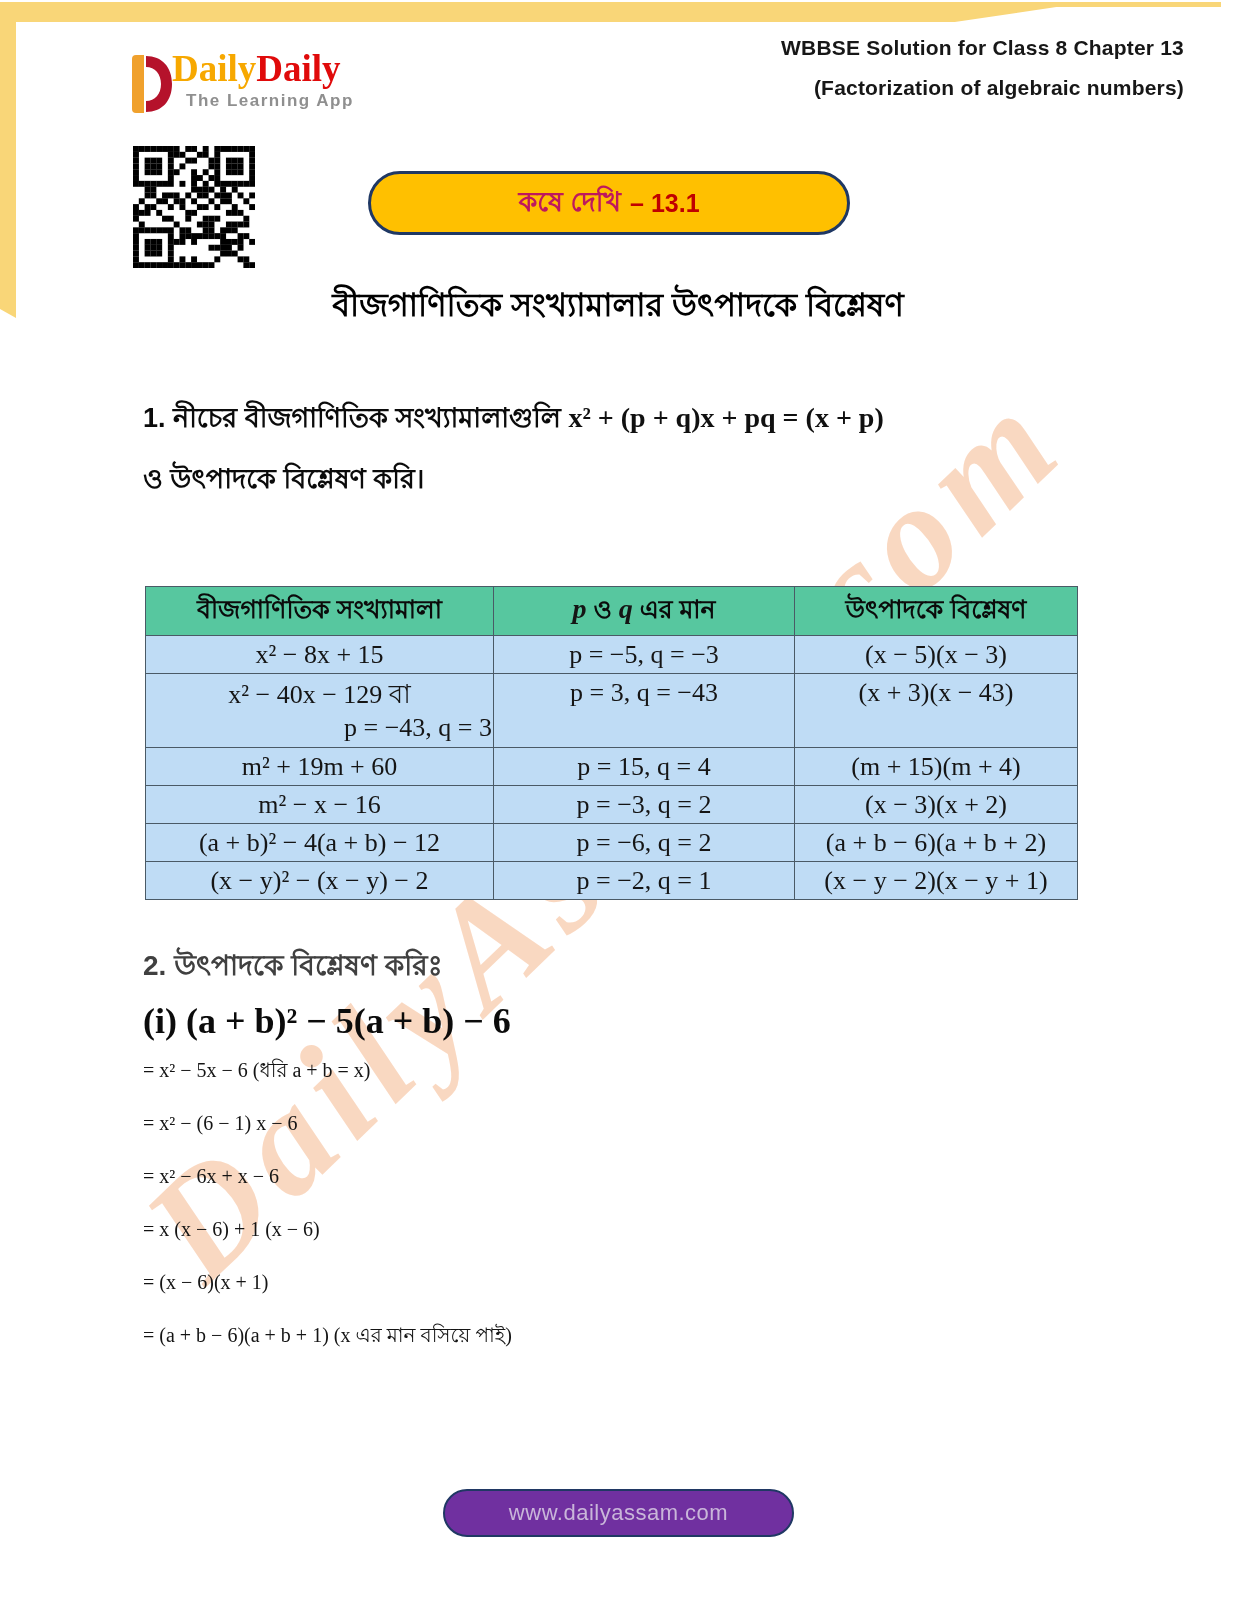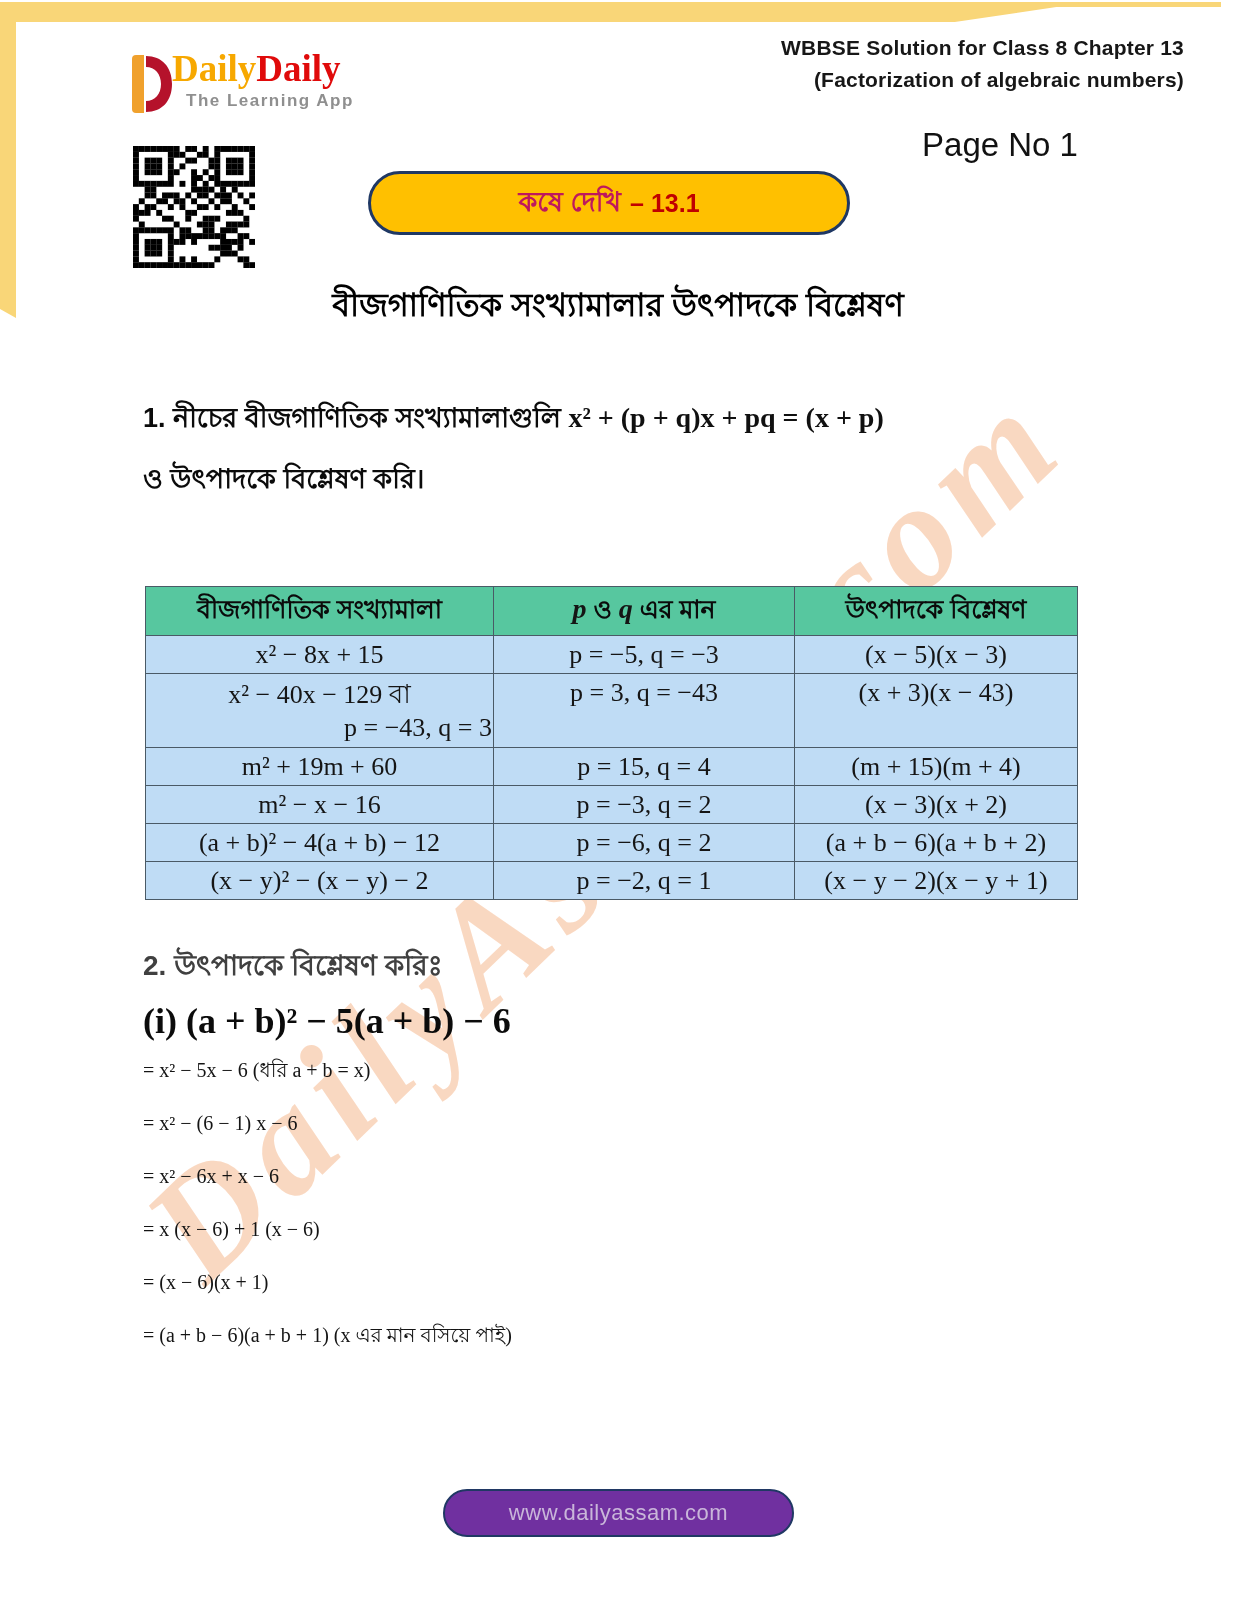--- a/index.html
+++ b/index.html
@@ -23,21 +23,21 @@
   .logo svg{display:block;}
   .brand{position:absolute;left:172px;top:50px;z-index:2;
     font-family:"Liberation Serif", serif;font-weight:700;font-size:37px;line-height:38px;}
   .brand .b1{color:#F7A800;}
   .brand .b2{color:#E00A0A;}
   .tagline{position:absolute;left:186px;top:91px;z-index:2;
     font-size:17px;font-weight:700;color:#8f8f8f;letter-spacing:1.5px;}
   
   .hdr-line{position:absolute;right:52px;z-index:2;font-size:21px;font-weight:600;color:#171717;letter-spacing:0.2px;}
   .hdr-1{top:36px;}
-  .hdr-2{top:68px;}
+  .hdr-2{top:76px;}
   .page-no{position:absolute;left:880px;top:126px;width:240px;z-index:2;
     text-align:center;font-size:33px;font-weight:500;color:#111;}
   
   .qr{position:absolute;left:133px;top:146px;width:122px;height:122px;z-index:2;background:#fff;}
   
   .badge{position:absolute;left:368px;top:171px;width:476px;height:58px;z-index:2;
     background:#FFC000;border:3px solid #1F3864;border-radius:34px;
     display:flex;align-items:center;justify-content:center;gap:9px;}
   .badge .lbl{font-size:27px;font-weight:700;color:#be185d;}
   .badge .num{font-size:25px;font-weight:700;color:#C00000;}
@@ -101,21 +101,20 @@
       <path d="M18,3 C34,3 44,14 44,31 C44,48 34,59 18,59 L18,48 C27,48 33,41 33,31 C33,21 27,14 18,14 Z" fill="#B5122B"></path>
     </svg>
   </div>
   <div class="brand">
     <span class="b1">Daily</span><span class="b2">Daily</span>
   </div>
   <div class="tagline">The Learning App</div>
 
   <div class="hdr-line hdr-1">WBBSE Solution for Class 8 Chapter 13</div>
   <div class="hdr-line hdr-2">(Factorization of algebraic numbers)</div>
-  <div class="page-no">Page No 1</div>
 
   <svg class="qr" id="qr" viewBox="0 0 21 21">
       <rect x="0" y="0" width="1.02" height="1.02" fill="#000"></rect>
       <rect x="1" y="0" width="1.02" height="1.02" fill="#000"></rect>
       <rect x="2" y="0" width="1.02" height="1.02" fill="#000"></rect>
       <rect x="3" y="0" width="1.02" height="1.02" fill="#000"></rect>
       <rect x="4" y="0" width="1.02" height="1.02" fill="#000"></rect>
       <rect x="5" y="0" width="1.02" height="1.02" fill="#000"></rect>
       <rect x="6" y="0" width="1.02" height="1.02" fill="#000"></rect>
       <rect x="7" y="0" width="1.02" height="1.02" fill="#000"></rect>

